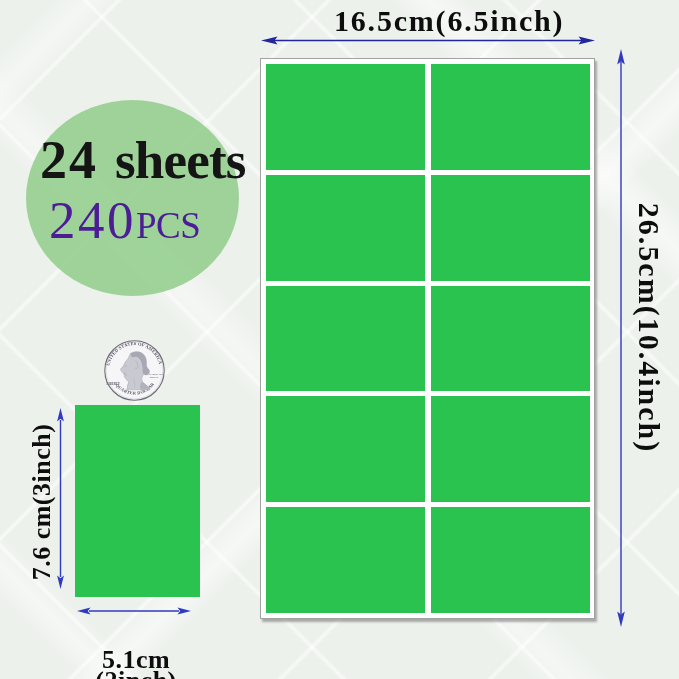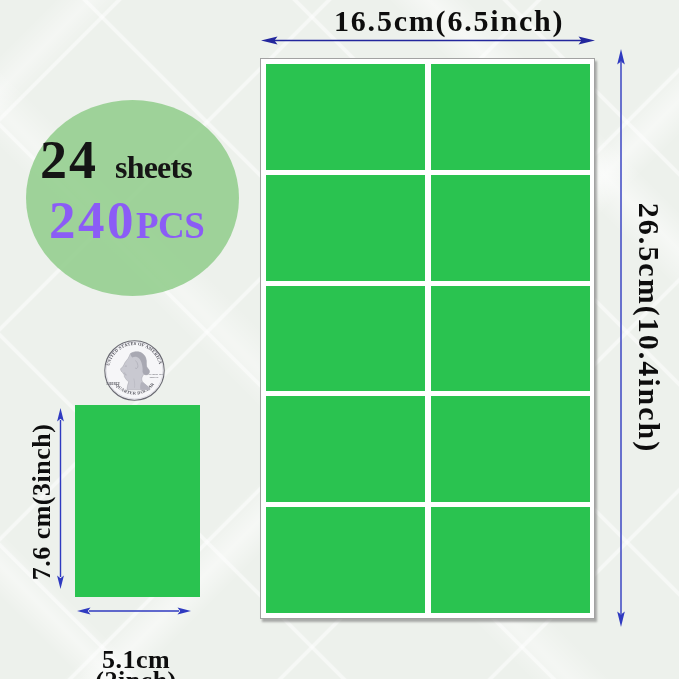--- a/index.html
+++ b/index.html
@@ -22,23 +22,23 @@
   }
   .dim{color:#0d0d0d;font-weight:bold;}
 </style>
 </head>
 <body>
 
 <div class="lattice"></div>
 
 <div style="position:absolute;left:26px;top:100px;width:213px;height:196px;border-radius:50%;background:rgba(152,208,146,0.93);"></div>
 
-<div style="position:absolute;left:40px;top:133px;font-weight:bold;color:#151515;font-size:54px;line-height:54px;letter-spacing:2px;white-space:nowrap;">24<span style="display:inline-block;width:17px;"></span><span style="font-size:32px;letter-spacing:-0.8px;margin-top:44px;">sheets</span></div>
+<div style="position:absolute;left:40px;top:133px;font-weight:bold;color:#151515;font-size:54px;line-height:54px;letter-spacing:2px;white-space:nowrap;">24<span style="display:inline-block;width:17px;"></span><span style="font-size:53px;letter-spacing:-0.8px;margin-top:44px;">sheets</span></div>
 
-<div style="position:absolute;left:49px;top:193px;font-weight:bold;color:#8b5cf6;font-size:53px;line-height:54px;letter-spacing:2.5px;white-space:nowrap;">240<span style="font-size:37px;letter-spacing:-0.5px;">PCS</span></div>
+<div style="position:absolute;left:49px;top:193px;font-weight:normal;color:#4c1d95;font-size:53px;line-height:54px;letter-spacing:2.5px;white-space:nowrap;">240<span style="font-size:37px;letter-spacing:-0.5px;">PCS</span></div>
 
 <div style="position:absolute;left:260px;top:58px;width:333px;height:559px;background:#ffffff;border:1px solid #a2a2a2;box-shadow:2px 3px 2px rgba(112,112,112,.55);"></div>
 
 <div style="position:absolute;left:266px;top:64px;width:324px;height:549px;display:grid;grid-template-columns:159px 159px;grid-template-rows:repeat(5,105.8px);column-gap:6px;row-gap:5px;">
 
   <div style="background:#2ac350;"></div>
 
   <div style="background:#2ac350;"></div>
 
   <div style="background:#2ac350;"></div>

